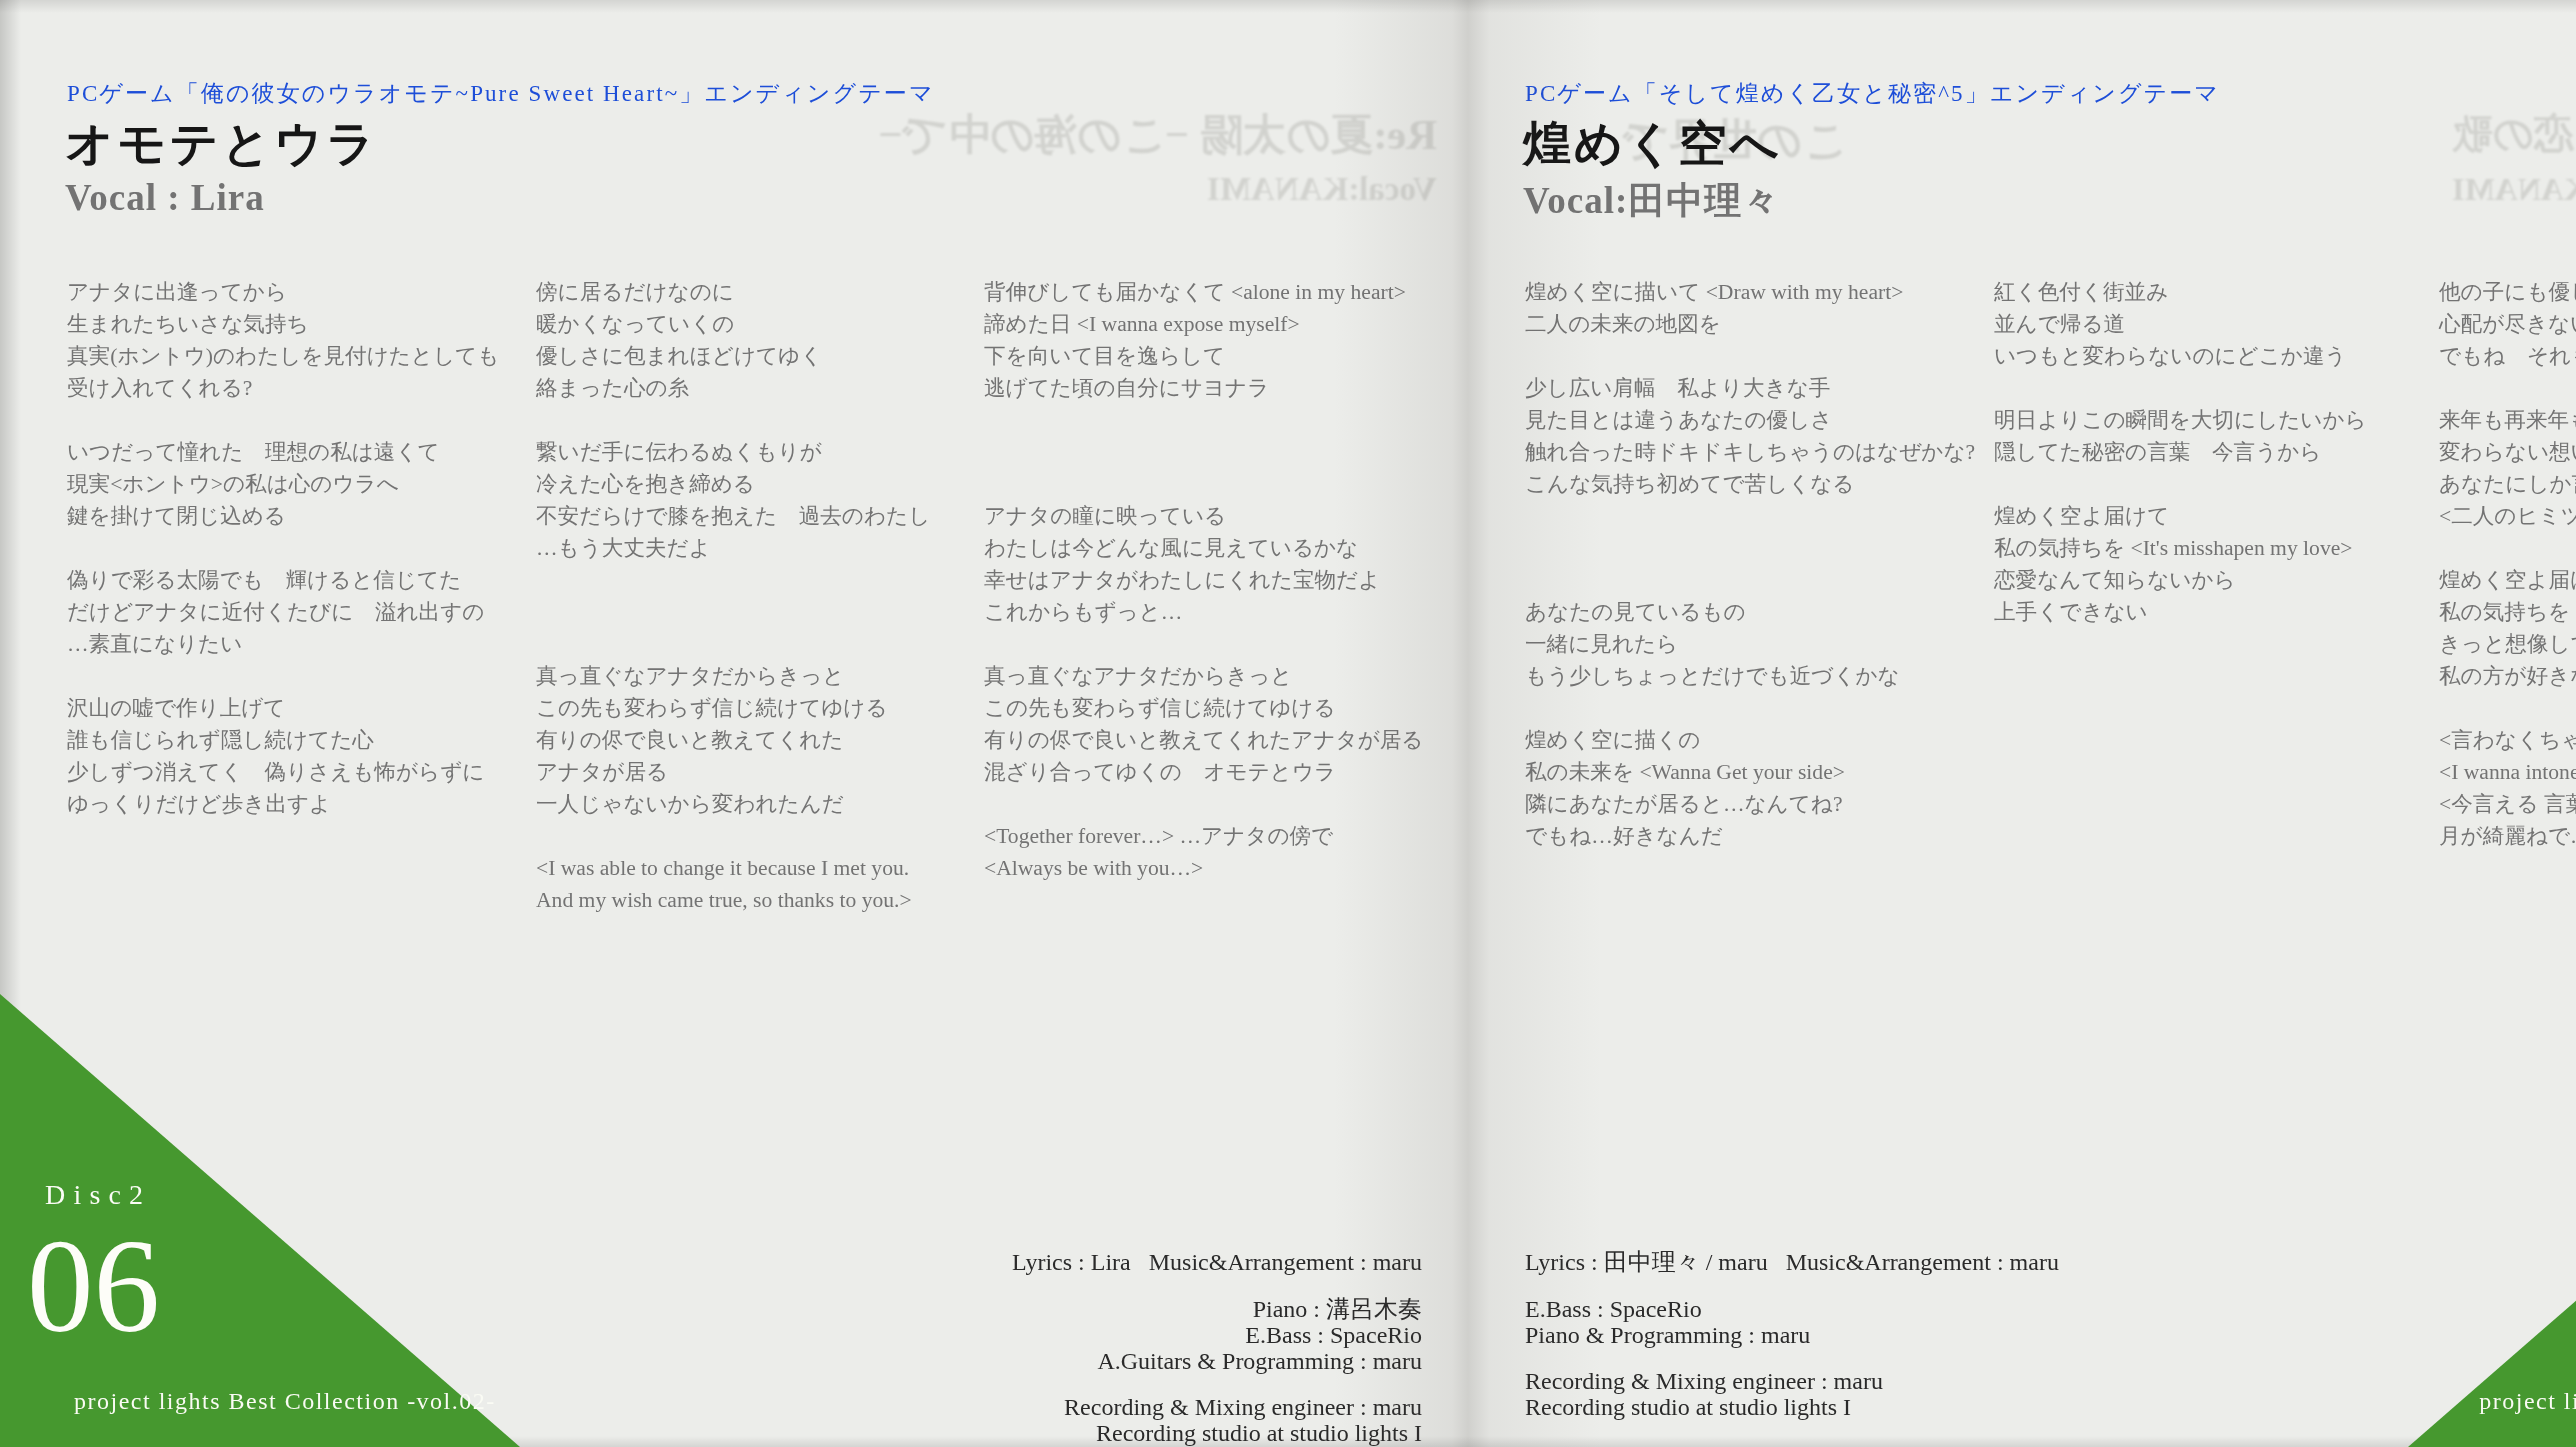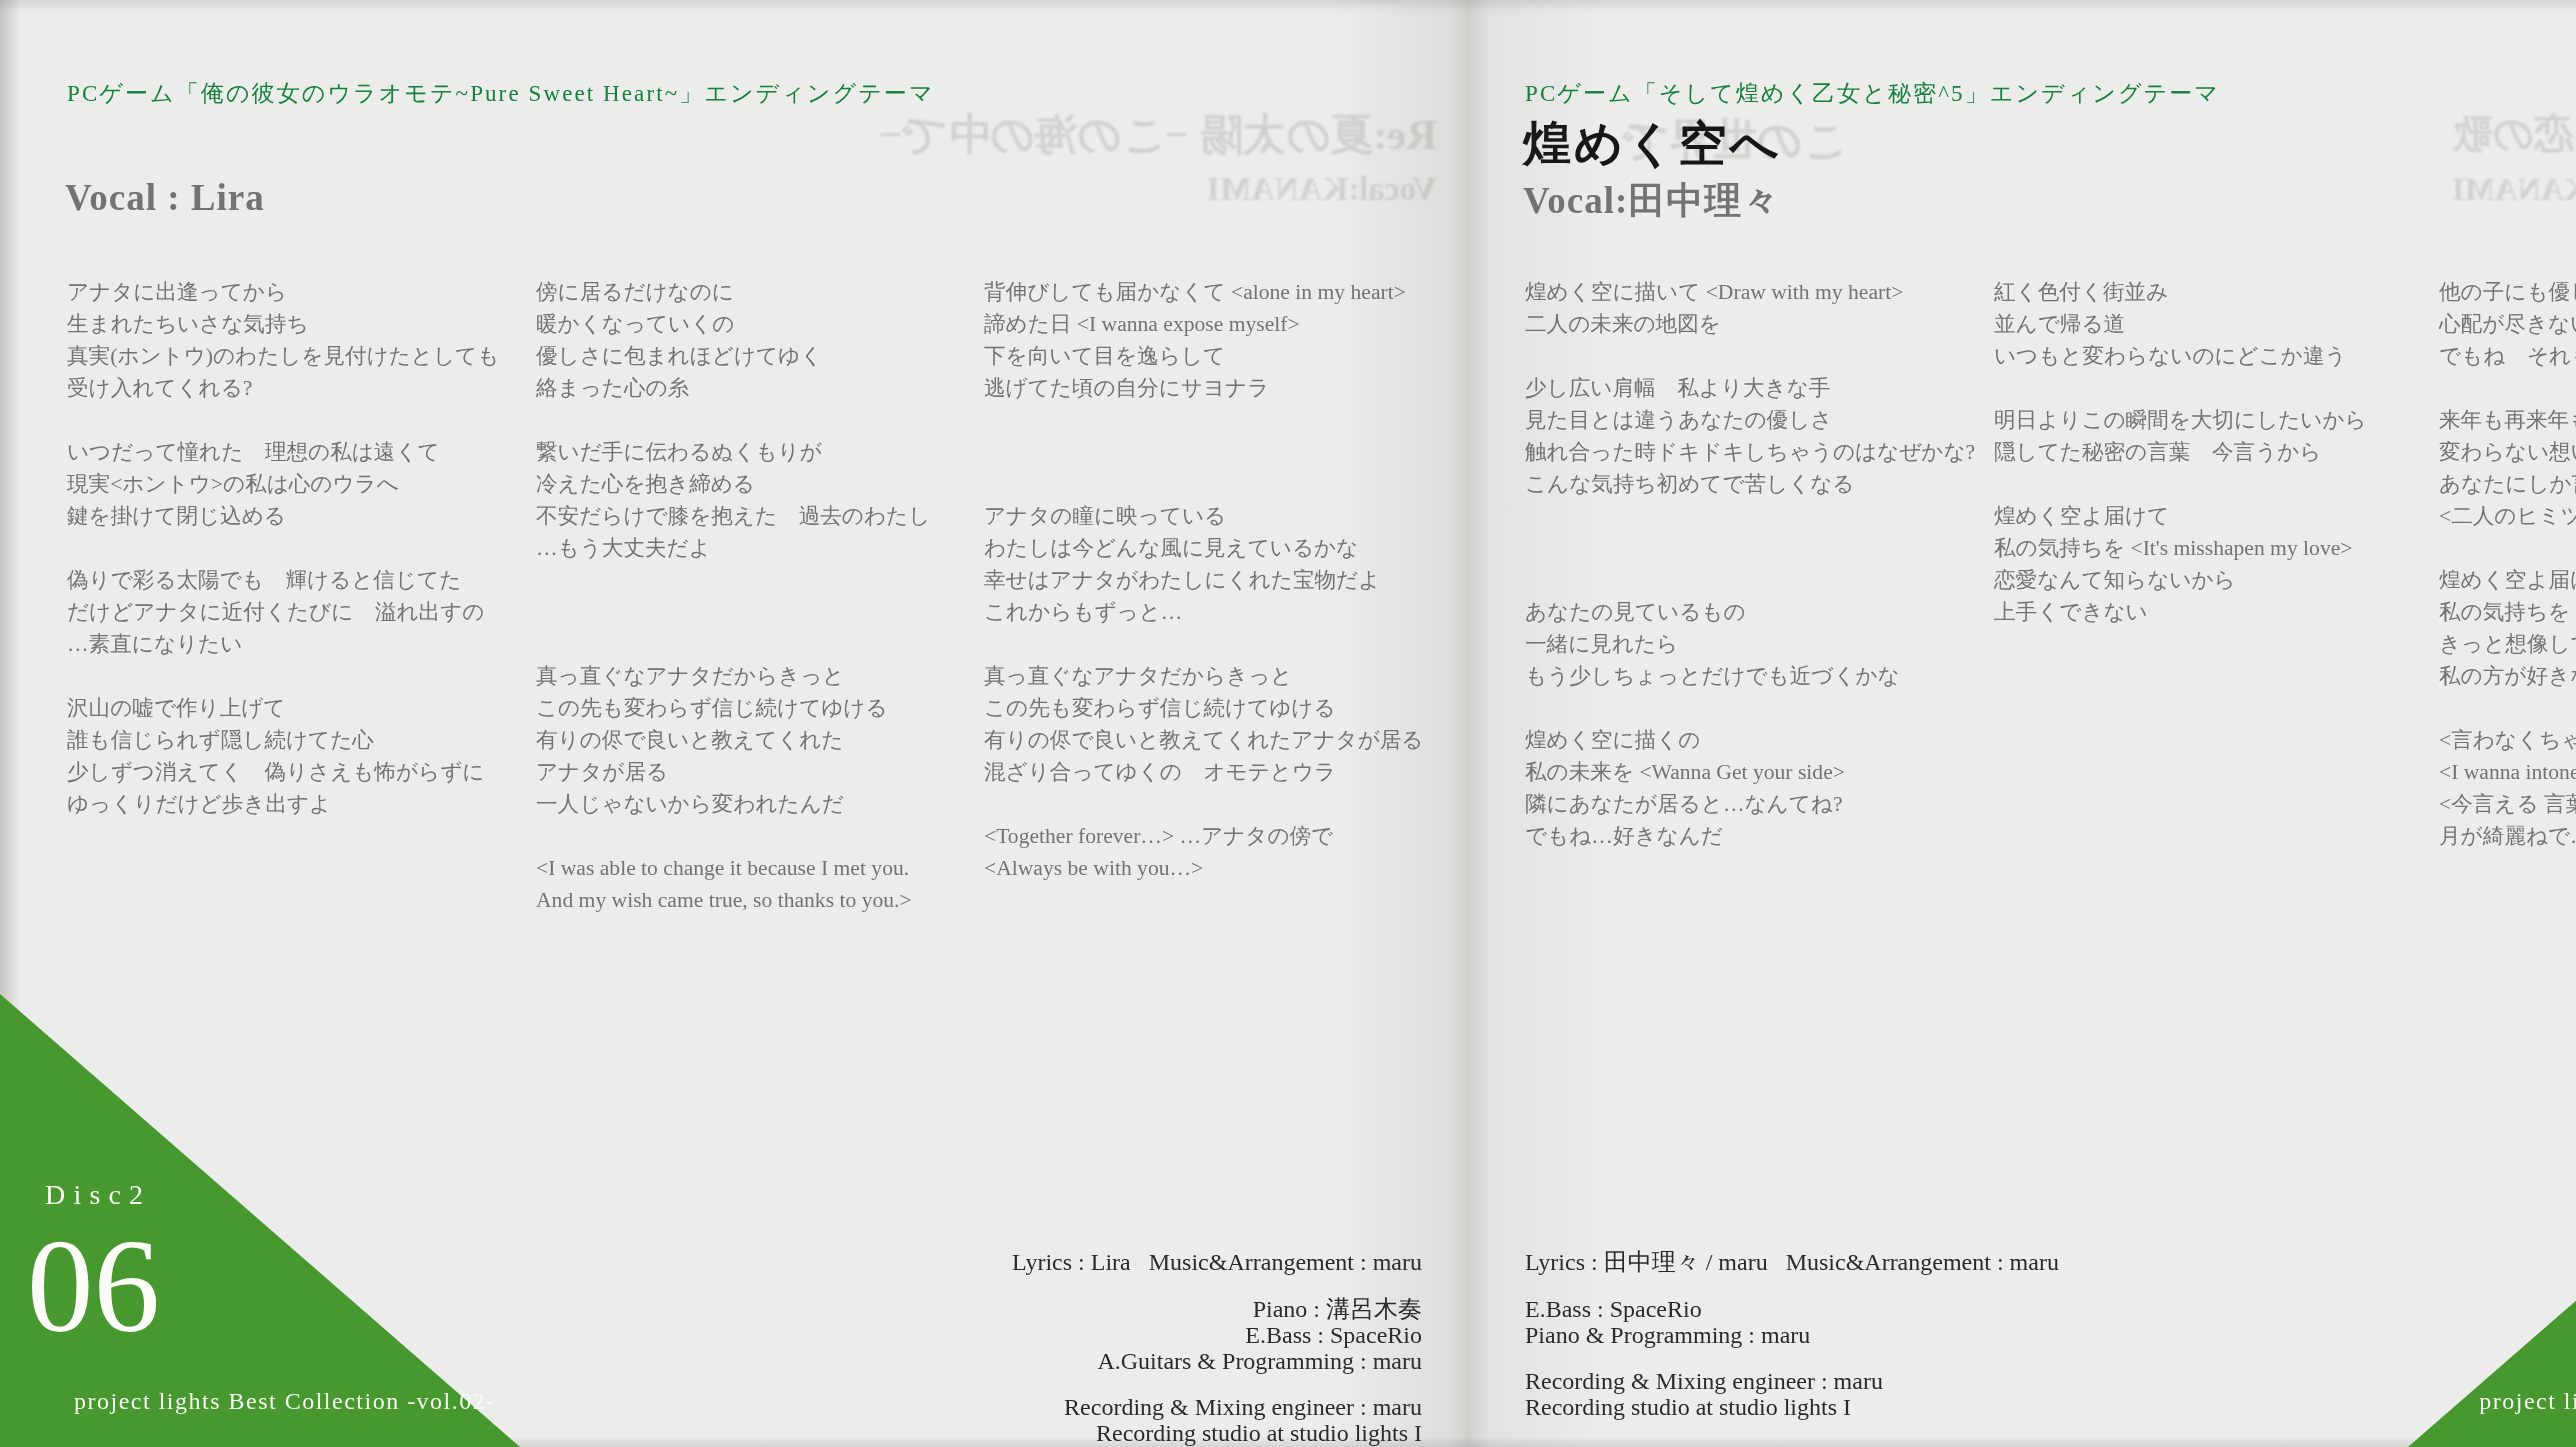--- a/index.html
+++ b/index.html
@@ -14,21 +14,21 @@
     background:linear-gradient(90deg, rgba(0,0,0,0) 0%, rgba(90,85,80,0.10) 44%, rgba(60,55,50,0.16) 50%, rgba(90,85,80,0.07) 58%, rgba(0,0,0,0) 100%);}
   .edge-left{position:absolute; left:0; top:0; width:20.6px; height:100%;
     background:linear-gradient(90deg, rgba(0,0,0,0.16), rgba(0,0,0,0));}
   .edge-top{position:absolute; left:0; top:0; width:100%; height:13.4px;
     background:linear-gradient(180deg, rgba(0,0,0,0.10), rgba(0,0,0,0));}
   .edge-bottom{position:absolute; left:0; bottom:0; width:100%; height:11.3px;
     background:linear-gradient(0deg, rgba(0,0,0,0.10), rgba(0,0,0,0));}
 
   
   .header{position:absolute; white-space:pre;}
-  .game-line{font-size:23px; letter-spacing:2.1px; color:#15803d;}
+  .game-line{font-size:23px; letter-spacing:2.1px; color:#1d4ed8;}
   .song-title{font-size:48px; font-weight:700; letter-spacing:3.1px; color:#161616;}
   .vocal-line{font-size:37px; font-weight:700; letter-spacing:1px; color:#737373;}
   #hdrL-game{left:67px; top:78px;}
   #hdrL-title{left:65px; top:112px;}
   #hdrL-vocal{left:65px; top:176px;}
   #hdrR-game{left:1525px; top:78px;}
   #hdrR-title{left:1523px; top:112px;}
   #hdrR-vocal{left:1523px; top:176px;}
 
   
@@ -72,20 +72,21 @@
 
 <div id="booklet">
 
   <div class="ghost" id="ghost1">Re:夏の太陽 −この海の中で−</div>
   <div class="ghost" id="ghost2">Vocal:KANAMI</div>
   <div class="ghost" id="ghost3">この世界で</div>
   <div class="ghost" id="ghost4">にゃんこ恋の歌</div>
   <div class="ghost" id="ghost5">Vocal:KANAMI</div>
 
   <div class="header game-line" id="hdrL-game">PCゲーム「俺の彼女のウラオモテ~Pure Sweet Heart~」エンディングテーマ</div>
+  <div class="header song-title" id="hdrL-title">オモテとウラ</div>
   <div class="header vocal-line" id="hdrL-vocal">Vocal : Lira</div>
 
   <div class="header game-line" id="hdrR-game">PCゲーム「そして煌めく乙女と秘密^5」エンディングテーマ</div>
   <div class="header song-title" id="hdrR-title">煌めく空へ</div>
   <div class="header vocal-line" id="hdrR-vocal">Vocal:田中理々</div>
 
   <div class="lyrics-col" id="colL1"><div class="stanza"><div class="lyric-line">アナタに出逢ってから</div><div class="lyric-line">生まれたちいさな気持ち</div><div class="lyric-line">真実(ホントウ)のわたしを見付けたとしても</div><div class="lyric-line">受け入れてくれる?</div></div><div class="stanza"><div class="lyric-line">いつだって憧れた　理想の私は遠くて</div><div class="lyric-line">現実&lt;ホントウ&gt;の私は心のウラへ</div><div class="lyric-line">鍵を掛けて閉じ込める</div></div><div class="stanza"><div class="lyric-line">偽りで彩る太陽でも　輝けると信じてた</div><div class="lyric-line">だけどアナタに近付くたびに　溢れ出すの</div><div class="lyric-line">…素直になりたい</div></div><div class="stanza"><div class="lyric-line">沢山の嘘で作り上げて</div><div class="lyric-line">誰も信じられず隠し続けてた心</div><div class="lyric-line">少しずつ消えてく　偽りさえも怖がらずに</div><div class="lyric-line">ゆっくりだけど歩き出すよ</div></div></div>
   <div class="lyrics-col" id="colL2"><div class="stanza"><div class="lyric-line">傍に居るだけなのに</div><div class="lyric-line">暖かくなっていくの</div><div class="lyric-line">優しさに包まれほどけてゆく</div><div class="lyric-line">絡まった心の糸</div></div><div class="stanza"><div class="lyric-line">繋いだ手に伝わるぬくもりが</div><div class="lyric-line">冷えた心を抱き締める</div><div class="lyric-line">不安だらけで膝を抱えた　過去のわたし</div><div class="lyric-line">…もう大丈夫だよ</div></div><div class="stanza spacer"></div><div class="stanza"><div class="lyric-line">真っ直ぐなアナタだからきっと</div><div class="lyric-line">この先も変わらず信じ続けてゆける</div><div class="lyric-line">有りの侭で良いと教えてくれた</div><div class="lyric-line">アナタが居る</div><div class="lyric-line">一人じゃないから変われたんだ</div></div><div class="stanza"><div class="lyric-line">&lt;I was able to change it because I met you.</div><div class="lyric-line">And my wish came true, so thanks to you.&gt;</div></div></div>
   <div class="lyrics-col" id="colL3"><div class="stanza"><div class="lyric-line">背伸びしても届かなくて &lt;alone in my heart&gt;</div><div class="lyric-line">諦めた日 &lt;I wanna expose myself&gt;</div><div class="lyric-line">下を向いて目を逸らして</div><div class="lyric-line">逃げてた頃の自分にサヨナラ</div></div><div class="stanza spacer"></div><div class="stanza"><div class="lyric-line">アナタの瞳に映っている</div><div class="lyric-line">わたしは今どんな風に見えているかな</div><div class="lyric-line">幸せはアナタがわたしにくれた宝物だよ</div><div class="lyric-line">これからもずっと…</div></div><div class="stanza"><div class="lyric-line">真っ直ぐなアナタだからきっと</div><div class="lyric-line">この先も変わらず信じ続けてゆける</div><div class="lyric-line">有りの侭で良いと教えてくれたアナタが居る</div><div class="lyric-line">混ざり合ってゆくの　オモテとウラ</div></div><div class="stanza"><div class="lyric-line">&lt;Together forever…&gt; …アナタの傍で</div><div class="lyric-line">&lt;Always be with you…&gt;</div></div></div>
   <div class="lyrics-col" id="colR1"><div class="stanza"><div class="lyric-line">煌めく空に描いて &lt;Draw with my heart&gt;</div><div class="lyric-line">二人の未来の地図を</div></div><div class="stanza"><div class="lyric-line">少し広い肩幅　私より大きな手</div><div class="lyric-line">見た目とは違うあなたの優しさ</div><div class="lyric-line">触れ合った時ドキドキしちゃうのはなぜかな?</div><div class="lyric-line">こんな気持ち初めてで苦しくなる</div></div><div class="stanza spacer"></div><div class="stanza"><div class="lyric-line">あなたの見ているもの</div><div class="lyric-line">一緒に見れたら</div><div class="lyric-line">もう少しちょっとだけでも近づくかな</div></div><div class="stanza"><div class="lyric-line">煌めく空に描くの</div><div class="lyric-line">私の未来を &lt;Wanna Get your side&gt;</div><div class="lyric-line">隣にあなたが居ると…なんてね?</div><div class="lyric-line">でもね…好きなんだ</div></div></div>

